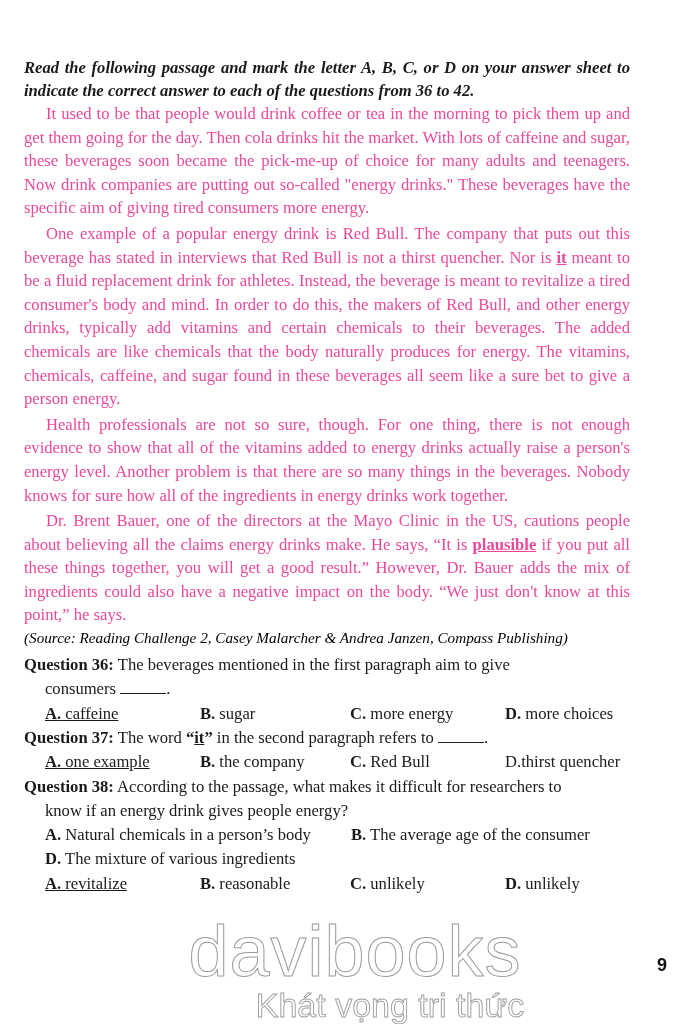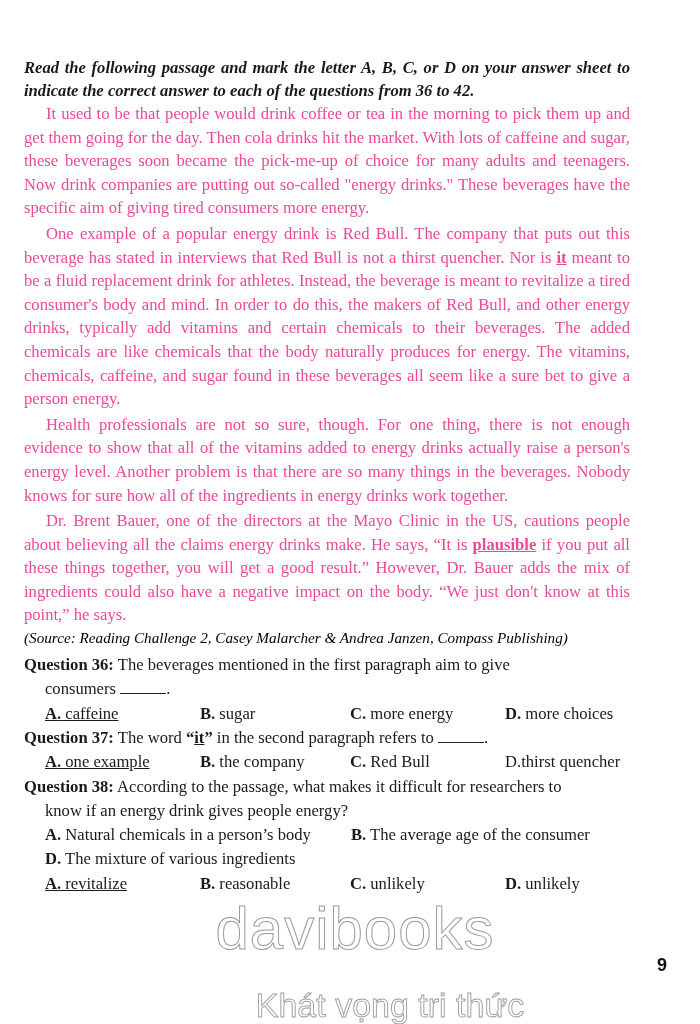--- a/index.html
+++ b/index.html
@@ -19,22 +19,22 @@
   .q .cont { padding-left: 21px; display: block; }
   .opts { display: flex; font-size: 16.6px; line-height: 24.3px; padding-left: 21px; }
   .opts.four .opt:nth-child(1) { width: 155px; text-decoration: underline; }
   .opts.four .opt:nth-child(2) { width: 150px; }
   .opts.four .opt:nth-child(3) { width: 155px; }
   .opts.two .opt:nth-child(1) { width: 306px; }
   .opt .letter { font-weight: bold; }
   .blank { display: inline-block; width: 46px; border-bottom: 1px solid #222; height: 14px; }
   .pagenum { position: absolute; left: 657px; top: 955px; font-family: "Liberation Sans", sans-serif;
              font-weight: bold; font-size: 18px; color: #111; }
-  .wm-brand { position: absolute; left: 145px; top: 883px; width: 420px; text-align: center;
-              font-family: "Liberation Sans", sans-serif; font-size: 60px; letter-spacing: 1px;
+  .wm-brand { position: absolute; left: 145px; top: 905px; width: 420px; text-align: center;
+              font-family: "Liberation Sans", sans-serif; font-size: 72px; letter-spacing: 1px;
               color: transparent; -webkit-text-stroke: 1px #9a9a9a; line-height: 92px; }
   .wm-tag { position: absolute; left: 230px; top: 985px; width: 320px; text-align: center;
             font-family: "Liberation Sans", sans-serif; font-size: 34px;
             color: transparent; -webkit-text-stroke: 0.9px #9a9a9a; line-height: 40px; }
 </style>
 </head>
 <body>
 
 <div class="page">
   <p class="instr">Read the following passage and mark the letter A, B, C, or D on your answer sheet to indicate the correct answer to each of the questions from 36 to 42.</p>

